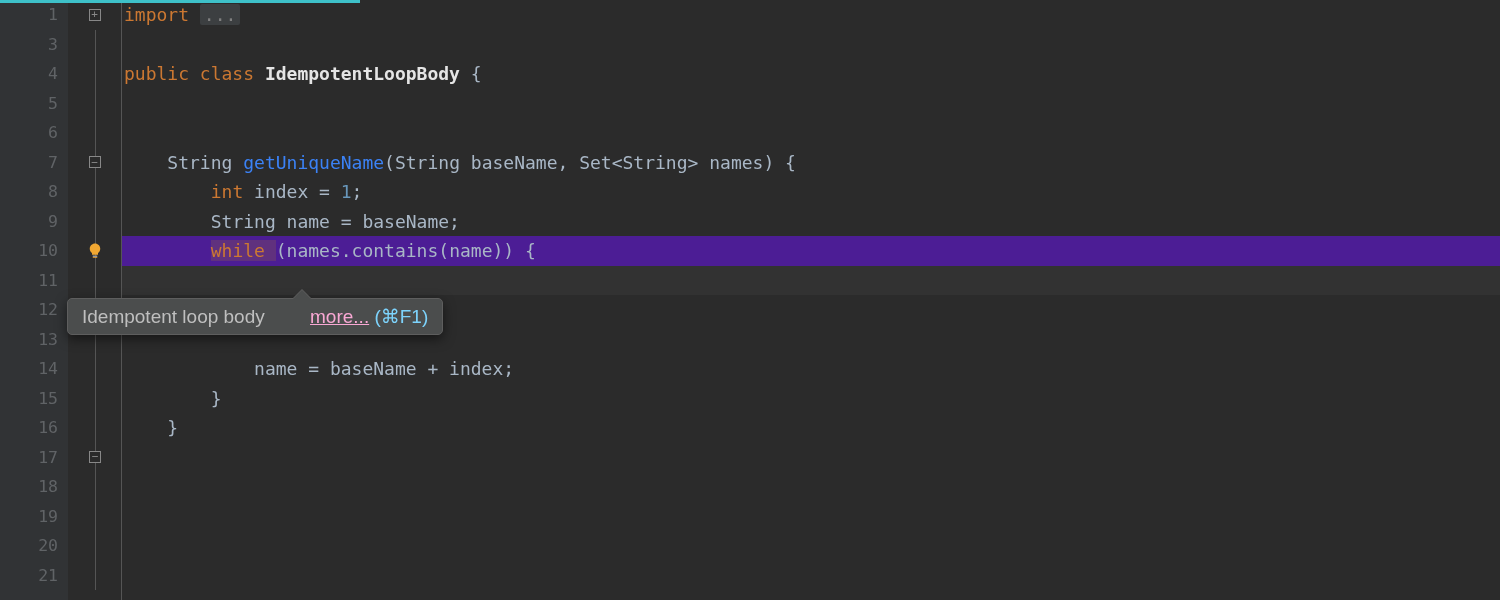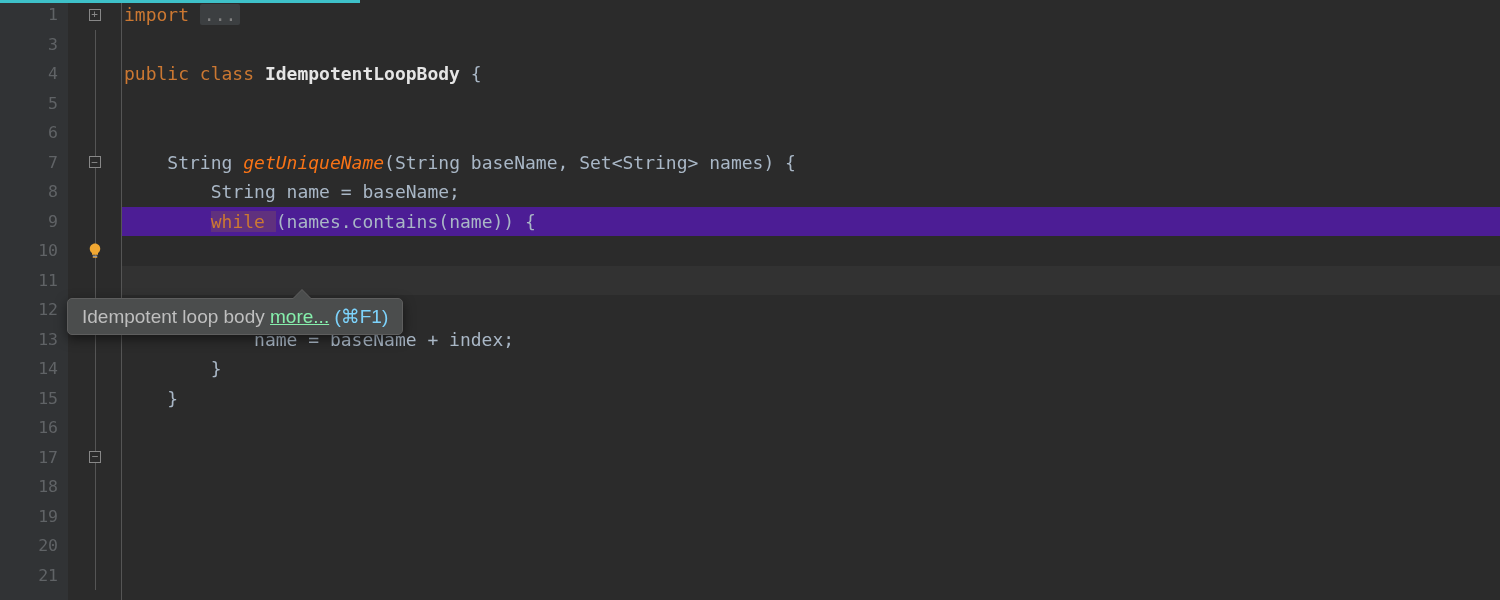--- a/index.html
+++ b/index.html
@@ -99,21 +99,21 @@
       position: absolute;
       left: 0;
       right: 0;
       height: 29.5px;
       background: #323232;
       z-index: 0;
     }
     .code-line > span { position: relative; z-index: 1; margin-top: 12px; }
     .kw { color: #cc7832; }
     .num { color: #6897bb; }
-    .meth { color: #f97316; font-style: italic; }
+    .meth { color: #3b82f6; }
     .clsname { color: #e5e5e5; font-weight: bold; }
     .plain { color: #a9b7c6; }
     .folded {
       background: #3c3f41;
       color: #808080;
       padding: 0 4px;
       border-radius: 2px;
     }
     .warn-underline {
       background: rgba(190, 145, 23, 0.18);
@@ -145,22 +145,23 @@
       position: absolute;
       top: -10px;
       left: 224px;
       width: 0;
       height: 0;
       border-left: 10px solid transparent;
       border-right: 10px solid transparent;
       border-bottom: 10px solid #5e5e5e;
     }
     .tooltip a {
-      color: #86efac;
+      color: #f9a8d4;
       text-decoration: underline;
+      margin-left: 40px;
     }
     .tooltip .shortcut {
       color: #7dd3fc;
     }
     .progress-bar {
       position: absolute;
       top: 0;
       left: 0;
       height: 3px;
       background: #3ec1c9;
@@ -268,20 +269,21 @@
 
   <div class="code">
     <div class="line-highlight-full" style="top:265.5px"></div>
 
     <div class="code-line"><span class="kw">import </span><span class="folded">...</span></div>
     <div class="code-line"><span class="plain"> </span></div>
     <div class="code-line"><span class="kw">public </span><span class="kw">class </span><span class="clsname">IdempotentLoopBody </span><span class="plain">{</span></div>
     <div class="code-line"><span class="plain"> </span></div>
     <div class="code-line"><span class="plain"> </span></div>
     <div class="code-line"><span class="plain">    </span><span class="plain">String </span><span class="meth">getUniqueName</span><span class="plain">(String baseName, Set&lt;String&gt; names) {</span></div>
+    <div class="code-line"><span class="plain">        </span><span class="kw">int </span><span class="plain">index = </span><span class="num">1</span><span class="plain">;</span></div>
     <div class="code-line"><span class="plain">        </span><span class="plain">String name = baseName;</span></div>
     <div class="code-line line-highlight"><span class="plain">        </span><span class="kw warn-underline">while </span><span class="plain">(names.contains(name)) {</span></div>
     <div class="code-line"><span class="plain"> </span></div>
     <div class="code-line"><span class="plain"> </span></div>
     <div class="code-line"><span class="plain"> </span></div>
     <div class="code-line"><span class="plain">            </span><span class="plain">name = baseName + index;</span></div>
     <div class="code-line"><span class="plain">        </span><span class="plain">}</span></div>
     <div class="code-line"><span class="plain">    </span><span class="plain">}</span></div>
     <div class="code-line"><span class="plain"> </span></div>
     <div class="code-line"><span class="plain"> </span></div>

